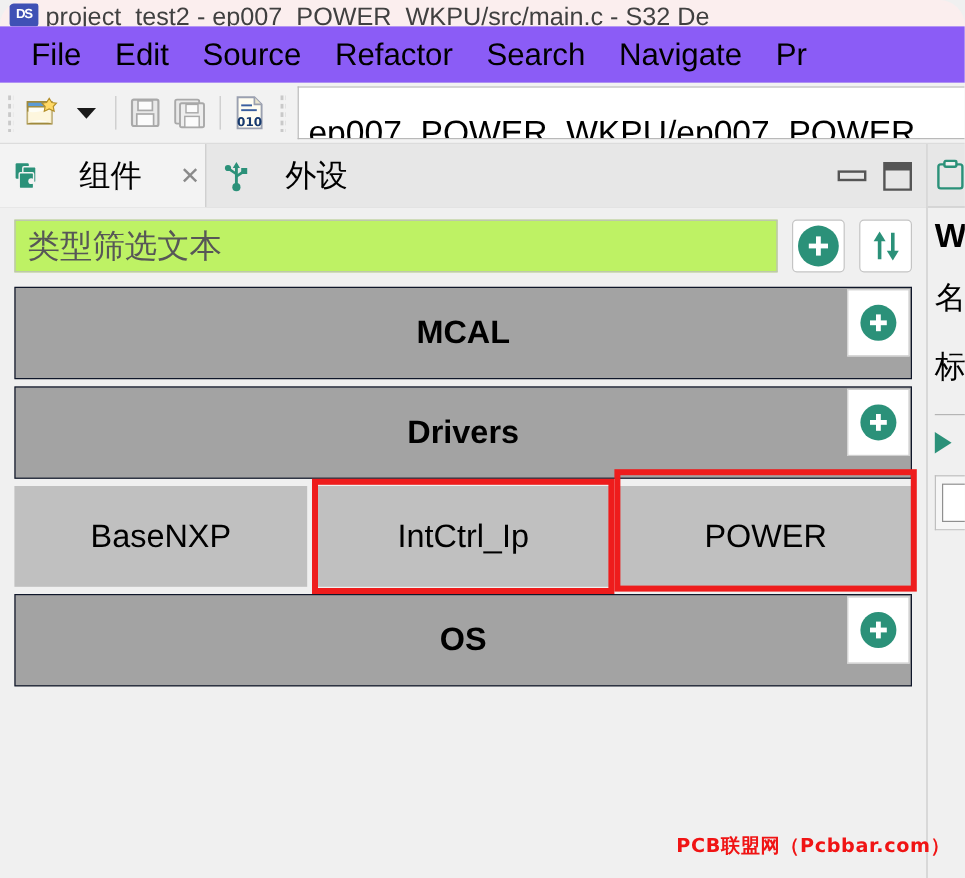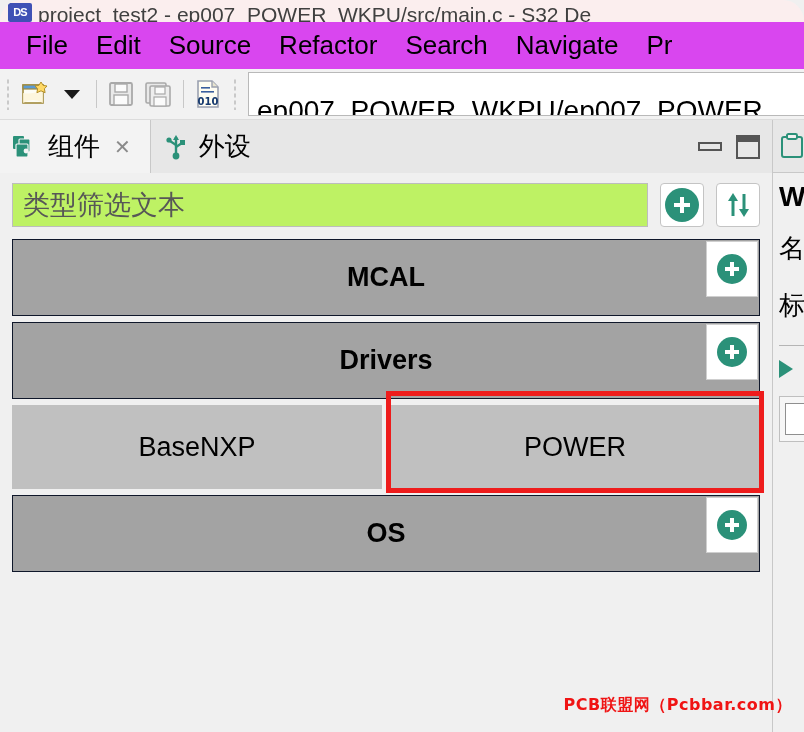--- a/index.html
+++ b/index.html
@@ -53,21 +53,21 @@
     line-height: 20px;
     position: relative;
     top: 3px;
   }
 
   
   .menubar {
     position: absolute;
     left: 0; top: 22px;
     width: 804px; height: 47px;
-    background: #d946ef;
+    background: #8b5cf6;
     display: flex;
     align-items: center;
     overflow: hidden;
   }
   .menu-item {
     font-size: 26px;
     color: #000;
     padding: 0 14px;
     white-space: nowrap;
     cursor: default;
@@ -131,22 +131,22 @@
     width: 772px; height: 53px;
     background: #e7e7e7;
     border-bottom: 1px solid #c8c8c8;
     display: flex;
     align-items: stretch;
     overflow: hidden;
   }
   .tab {
     display: flex;
     align-items: center;
-    padding: 0 19px 0 10px;
-    gap: 8px;
+    padding: 0 4px 0 10px;
+    gap: 26px;
     font-size: 26px;
     color: #000;
     white-space: nowrap;
   }
   .tab.active {
     background: #f3f3f3;
     border-right: 1px solid #c8c8c8;
   }
   .tab .close-x {
     font-size: 20px;
@@ -519,20 +519,21 @@
 
       <div class="group-header">
         <span class="gh-label">Drivers</span>
         <div class="gh-add">
           <div class="plus-circle small"></div>
         </div>
       </div>
 
       <div class="comp-row">
         <div class="comp-tile">BaseNXP</div>
+        <div class="comp-tile annotated">IntCtrl_Ip</div>
         <div class="comp-tile annotated tall">POWER</div>
       </div>
 
 
       <div class="group-header">
         <span class="gh-label">OS</span>
         <div class="gh-add">
           <div class="plus-circle small"></div>
         </div>
       </div>

